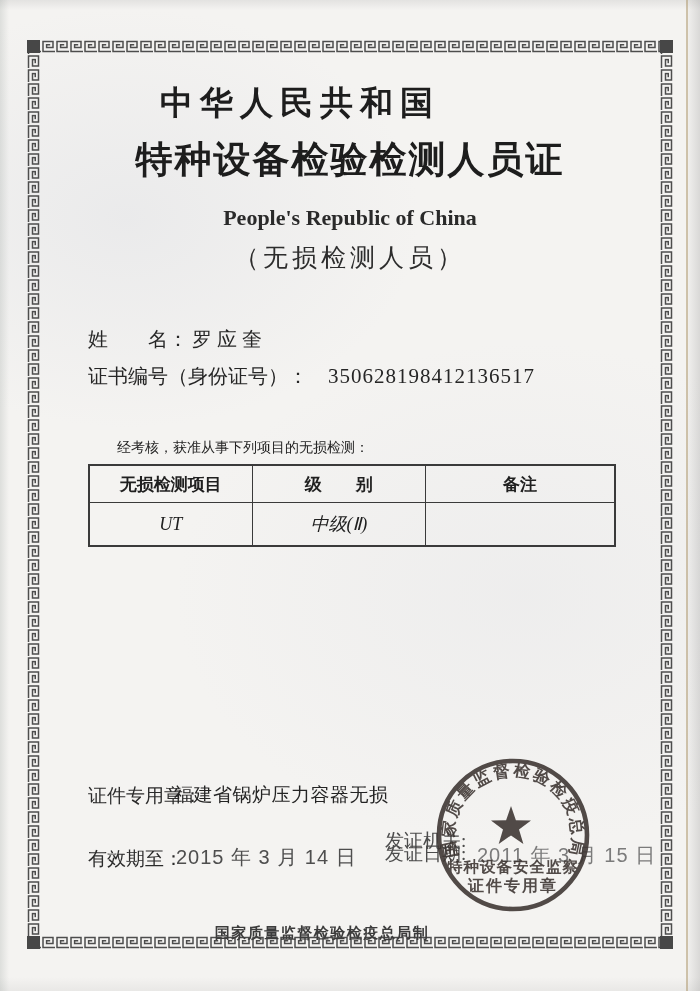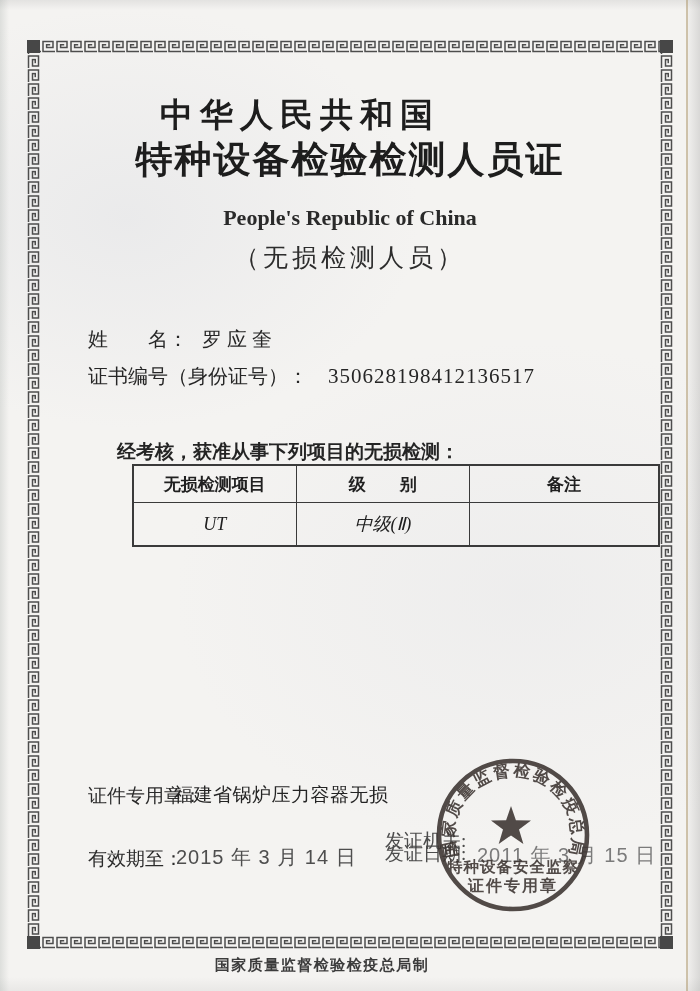--- a/index.html
+++ b/index.html
@@ -23,56 +23,56 @@
     background:linear-gradient(90deg, rgba(140,150,145,0.22), rgba(140,150,145,0));}
   
   .b-top{left:27px;top:40px;}
   .b-bottom{left:27px;top:936px;}
   .b-left{left:27px;top:40px;}
   .b-right{left:660px;top:40px;}
   .corner{width:13px;height:13px;background:#474747;}
   .c-tl{left:27px;top:40px;} .c-tr{left:660px;top:40px;}
   .c-bl{left:27px;top:936px;} .c-br{left:660px;top:936px;}
   
-  .t-cn1{top:93px;left:0;width:600px;text-align:center;font-size:33px;font-weight:700;
+  .t-cn1{top:81px;left:0;width:600px;text-align:center;font-size:33px;font-weight:700;
     letter-spacing:7px;color:#1d1d1d;font-family:"Liberation Sans",sans-serif;}
   .t-cn2{top:135px;left:0;width:700px;text-align:center;font-size:37px;font-weight:700;
     letter-spacing:2px;color:#1d1d1d;font-family:Liberation Serif, serif;}
   .t-en{left:0;width:700px;text-align:center;font-size:22px;font-weight:700;color:#2a2a2a;
     font-family:"Liberation Serif",serif;}
   .t-en1{top:179px;} .t-en2{top:205px;}
   .subtitle{top:241px;left:0;width:700px;text-align:center;font-size:25px;
     letter-spacing:4px;color:#2d2d2d;}
   
   .row{font-size:20px;color:#262626;white-space:nowrap;}
   .name-row{top:326px;left:88px;}
-  .name-value{margin-left:14px;letter-spacing:5px;}
+  .name-value{margin-left:4px;letter-spacing:5px;}
   .cert-row{top:363px;left:88px;}
   .cert-no{margin-left:20px;font-size:21px;letter-spacing:1px;font-family:"Liberation Serif",serif;}
-  .approval{top:439px;left:117px;font-size:19px;color:#242424;font-weight:bold;}
+  .approval{top:439px;left:117px;font-size:14px;color:#242424;}
   
   .cert-table{position:absolute;left:88px;top:464px;width:528px;border-collapse:collapse;
-    table-layout:fixed;text-align:center;color:#202020;border:2px solid #3a3a3a;margin-left:44px;}
+    table-layout:fixed;text-align:center;color:#202020;border:2px solid #3a3a3a;}
   .cert-table th,.cert-table td{border:1px solid #3a3a3a;text-align:center;padding:0;}
   .cert-table th{height:36px;font-size:17px;font-weight:700;}
   .cert-table td{height:42px;font-size:18px;font-style:italic;}
   
   .lbl{font-size:19px;color:#2b2b2b;white-space:nowrap;}
   .exam-label{top:783px;left:88px;}
   .exam-val1{top:782px;left:174px;font-size:19px;letter-spacing:0.5px;color:#242424;}
   .exam-val2{top:816px;left:177px;font-size:19px;letter-spacing:0.5px;color:#242424;}
   .valid-label{top:846px;left:88px;}
   .valid-value{top:844px;left:176px;font-size:20px;letter-spacing:1px;color:#4e4e4e;
     font-family:"Liberation Sans",sans-serif;}
   .issuer-label{top:780px;left:385px;color:#4c4c4c;margin-top:48px;}
   .issue-date-label{top:841px;left:385px;color:#4c4c4c;}
   .issue-date-value{top:842px;left:477px;font-size:20px;letter-spacing:1px;color:#7b7b7b;
     font-family:"Liberation Sans",sans-serif;}
   .stamp{left:428px;top:750px;width:170px;height:170px;}
-  .footer{top:956px;left:322px;transform:translateX(-50%);font-size:15px;font-weight:700;
+  .footer{top:924px;left:322px;transform:translateX(-50%);font-size:15px;font-weight:700;
     letter-spacing:1.5px;color:#3c3c3c;white-space:nowrap;}
 </style>
 </head>
 <body>
 
 <div class="page">
 
   <div class="abs scan-left"></div>
   <div class="abs scan-right"></div>
   <div class="abs scan-tan-line"></div>

